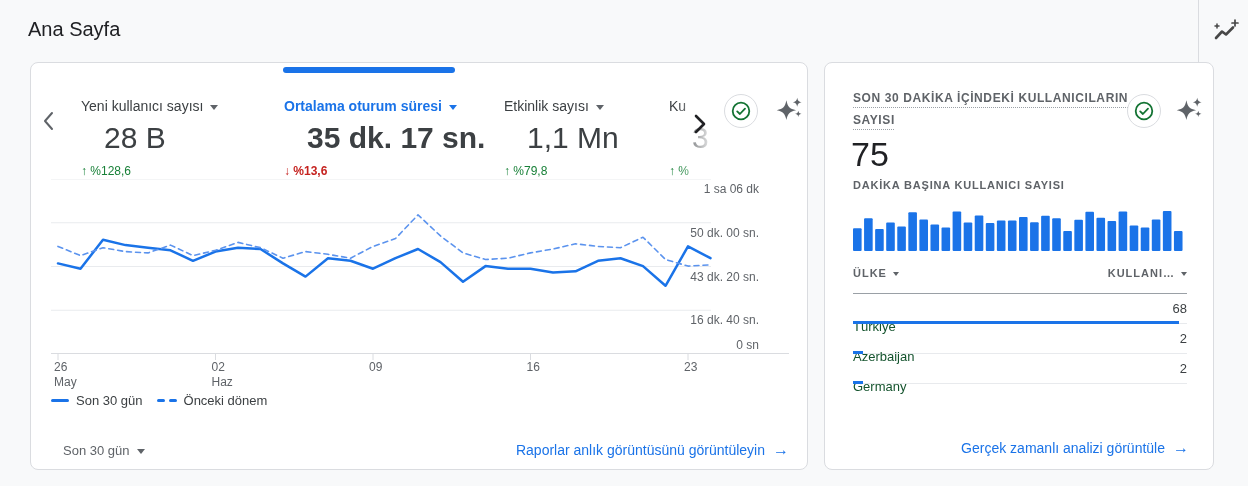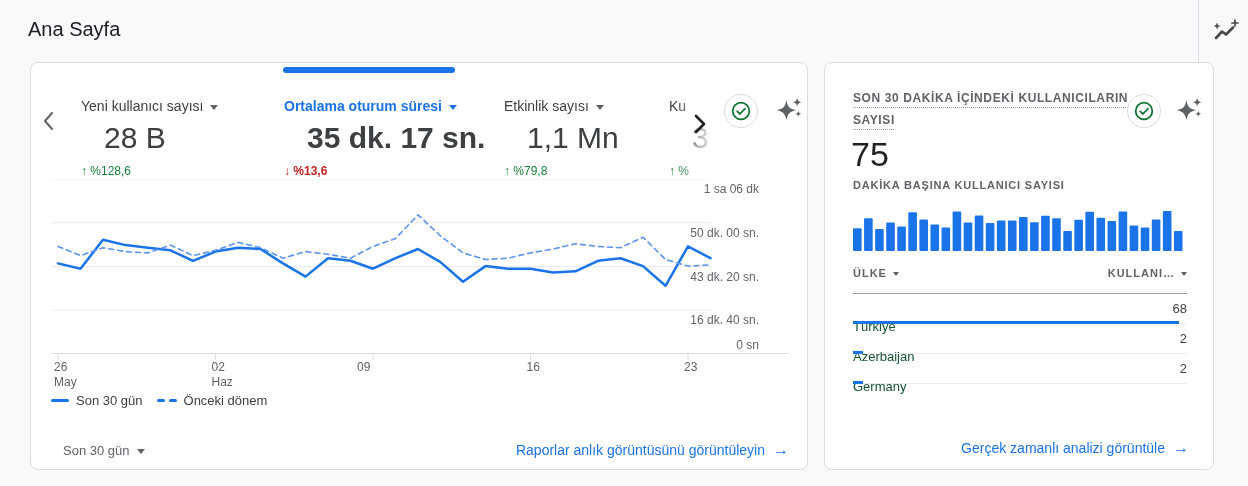--- a/index.html
+++ b/index.html
@@ -169,21 +169,21 @@
         </div>
       <div id="x-labels">
           <div class="xlab" style="left: 23px; top: 181px;">
             <div>26</div>
             <div>May</div>
           </div>
           <div class="xlab" style="left: 180.5px; top: 181px;">
             <div>02</div>
             <div>Haz</div>
           </div>
-          <div class="xlab" style="left: 326px; top: 181px; text-align: right;">
+          <div class="xlab" style="left: 338px; top: 181px; text-align: right;">
             <div>09</div>
           </div>
           <div class="xlab" style="left: 495.5px; top: 181px;">
             <div>16</div>
           </div>
           <div class="xlab" style="left: 653px; top: 181px;">
             <div>23</div>
           </div>
         </div>
     </div>

